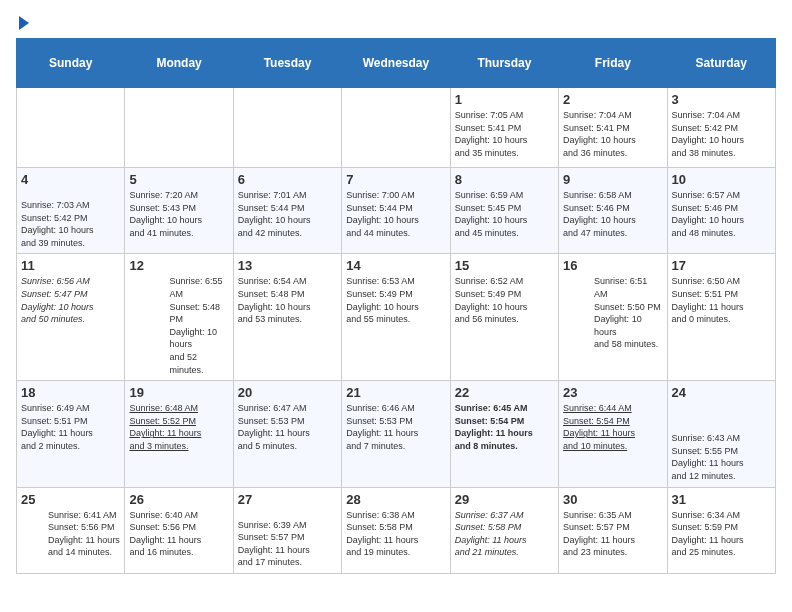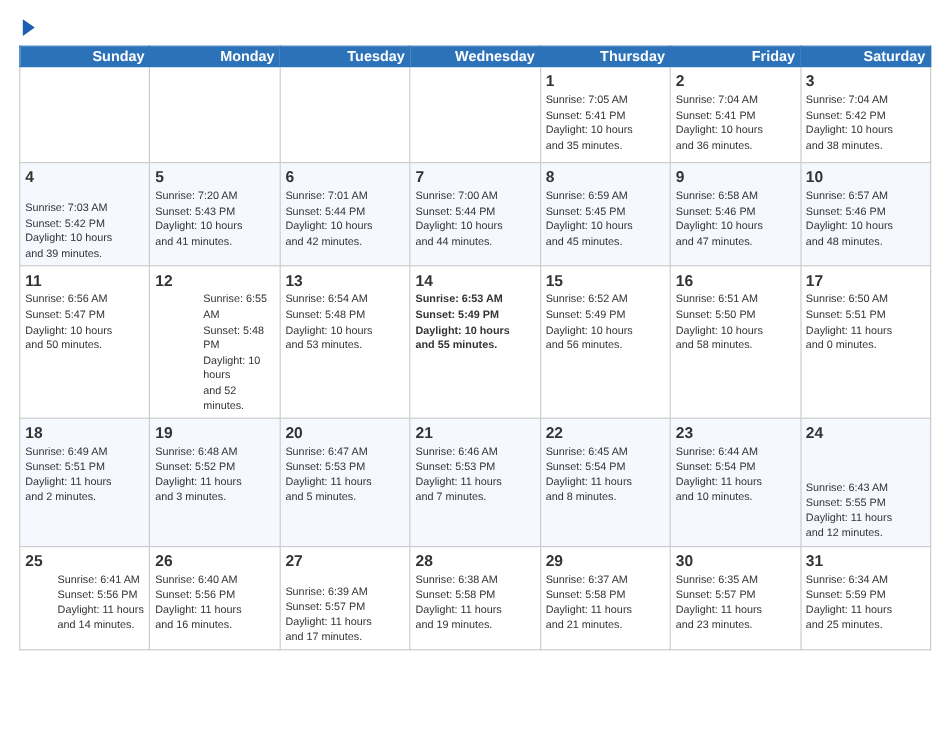--- a/index.html
+++ b/index.html
@@ -42,22 +42,22 @@
     .month-title { font-size: 36px; font-weight: bold; color: #333; }
     .subtitle { font-size: 16px; color: #555; margin-top: 2px; }
     table {
       width: 100%;
       border-collapse: collapse;
       font-size: 10px;
     }
     thead th {
       background-color: #2c72b8;
       color: #fff;
-      text-align: right;
-      padding: 1px 4px;
+      text-align: center;
+      padding: 17px 4px;
       font-size: 12px;
       font-weight: bold;
       border: 1px solid #2c72b8;
     }
     td {
       border: 1px solid #ccc;
       vertical-align: top;
       padding: 4px 4px;
       width: calc(100% / 7);
       min-height: 80px;
@@ -183,56 +183,56 @@
           <span class="day-num">10</span>
           <div class="day-detail" style="white-space: pre-line;">Sunrise: 6:57 AM
 Sunset: 5:46 PM
 Daylight: 10 hours
 and 48 minutes.</div>
         </td>
       </tr>
       <tr>
         <td>
           <span class="day-num">11</span>
-          <div class="day-detail" style="white-space: pre-line;">Sunrise: 6:56 AM
+          <div class="day-detail" style="white-space: pre-line; font-style: italic;">Sunrise: 6:56 AM
 Sunset: 5:47 PM
 Daylight: 10 hours
 and 50 minutes.</div>
         </td>
         <td>
           <span class="day-num">12</span>
           <div class="day-detail" style="white-space: pre-line; margin-left: 40px;">Sunrise: 6:55 AM
 Sunset: 5:48 PM
 Daylight: 10 hours
 and 52 minutes.</div>
         </td>
         <td>
           <span class="day-num">13</span>
           <div class="day-detail" style="white-space: pre-line;">Sunrise: 6:54 AM
 Sunset: 5:48 PM
 Daylight: 10 hours
 and 53 minutes.</div>
         </td>
         <td>
           <span class="day-num">14</span>
-          <div class="day-detail" style="white-space: pre-line; font-weight: bold;">Sunrise: 6:53 AM
+          <div class="day-detail" style="white-space: pre-line;">Sunrise: 6:53 AM
 Sunset: 5:49 PM
 Daylight: 10 hours
 and 55 minutes.</div>
         </td>
         <td>
           <span class="day-num">15</span>
           <div class="day-detail" style="white-space: pre-line;">Sunrise: 6:52 AM
 Sunset: 5:49 PM
 Daylight: 10 hours
 and 56 minutes.</div>
         </td>
         <td>
           <span class="day-num">16</span>
-          <div class="day-detail" style="white-space: pre-line;">Sunrise: 6:51 AM
+          <div class="day-detail" style="white-space: pre-line; margin-left: 31px;">Sunrise: 6:51 AM
 Sunset: 5:50 PM
 Daylight: 10 hours
 and 58 minutes.</div>
         </td>
         <td>
           <span class="day-num">17</span>
           <div class="day-detail" style="white-space: pre-line;">Sunrise: 6:50 AM
 Sunset: 5:51 PM
 Daylight: 11 hours
 and 0 minutes.</div>
@@ -241,49 +241,49 @@
       <tr>
         <td>
           <span class="day-num">18</span>
           <div class="day-detail" style="white-space: pre-line;">Sunrise: 6:49 AM
 Sunset: 5:51 PM
 Daylight: 11 hours
 and 2 minutes.</div>
         </td>
         <td>
           <span class="day-num">19</span>
-          <div class="day-detail" style="white-space: pre-line;">Sunrise: 6:48 AM
+          <div class="day-detail" style="white-space: pre-line; text-decoration: underline;">Sunrise: 6:48 AM
 Sunset: 5:52 PM
 Daylight: 11 hours
 and 3 minutes.</div>
         </td>
         <td>
           <span class="day-num">20</span>
           <div class="day-detail" style="white-space: pre-line;">Sunrise: 6:47 AM
 Sunset: 5:53 PM
 Daylight: 11 hours
 and 5 minutes.</div>
         </td>
         <td>
           <span class="day-num">21</span>
           <div class="day-detail" style="white-space: pre-line;">Sunrise: 6:46 AM
 Sunset: 5:53 PM
 Daylight: 11 hours
 and 7 minutes.</div>
         </td>
         <td>
           <span class="day-num">22</span>
-          <div class="day-detail" style="white-space: pre-line;">Sunrise: 6:45 AM
+          <div class="day-detail" style="white-space: pre-line; font-weight: bold;">Sunrise: 6:45 AM
 Sunset: 5:54 PM
 Daylight: 11 hours
 and 8 minutes.</div>
         </td>
         <td>
           <span class="day-num">23</span>
-          <div class="day-detail" style="white-space: pre-line;">Sunrise: 6:44 AM
+          <div class="day-detail" style="white-space: pre-line; text-decoration: underline;">Sunrise: 6:44 AM
 Sunset: 5:54 PM
 Daylight: 11 hours
 and 10 minutes.</div>
         </td>
         <td>
           <span class="day-num">24</span>
           <div class="day-detail" style="white-space: pre-line; margin-top: 32px;">Sunrise: 6:43 AM
 Sunset: 5:55 PM
 Daylight: 11 hours
 and 12 minutes.</div>
@@ -313,21 +313,21 @@
         </td>
         <td>
           <span class="day-num">28</span>
           <div class="day-detail" style="white-space: pre-line;">Sunrise: 6:38 AM
 Sunset: 5:58 PM
 Daylight: 11 hours
 and 19 minutes.</div>
         </td>
         <td>
           <span class="day-num">29</span>
-          <div class="day-detail" style="white-space: pre-line;">Sunrise: 6:37 AM
+          <div class="day-detail" style="white-space: pre-line; font-style: italic;">Sunrise: 6:37 AM
 Sunset: 5:58 PM
 Daylight: 11 hours
 and 21 minutes.</div>
         </td>
         <td>
           <span class="day-num">30</span>
           <div class="day-detail" style="white-space: pre-line;">Sunrise: 6:35 AM
 Sunset: 5:57 PM
 Daylight: 11 hours
 and 23 minutes.</div>

